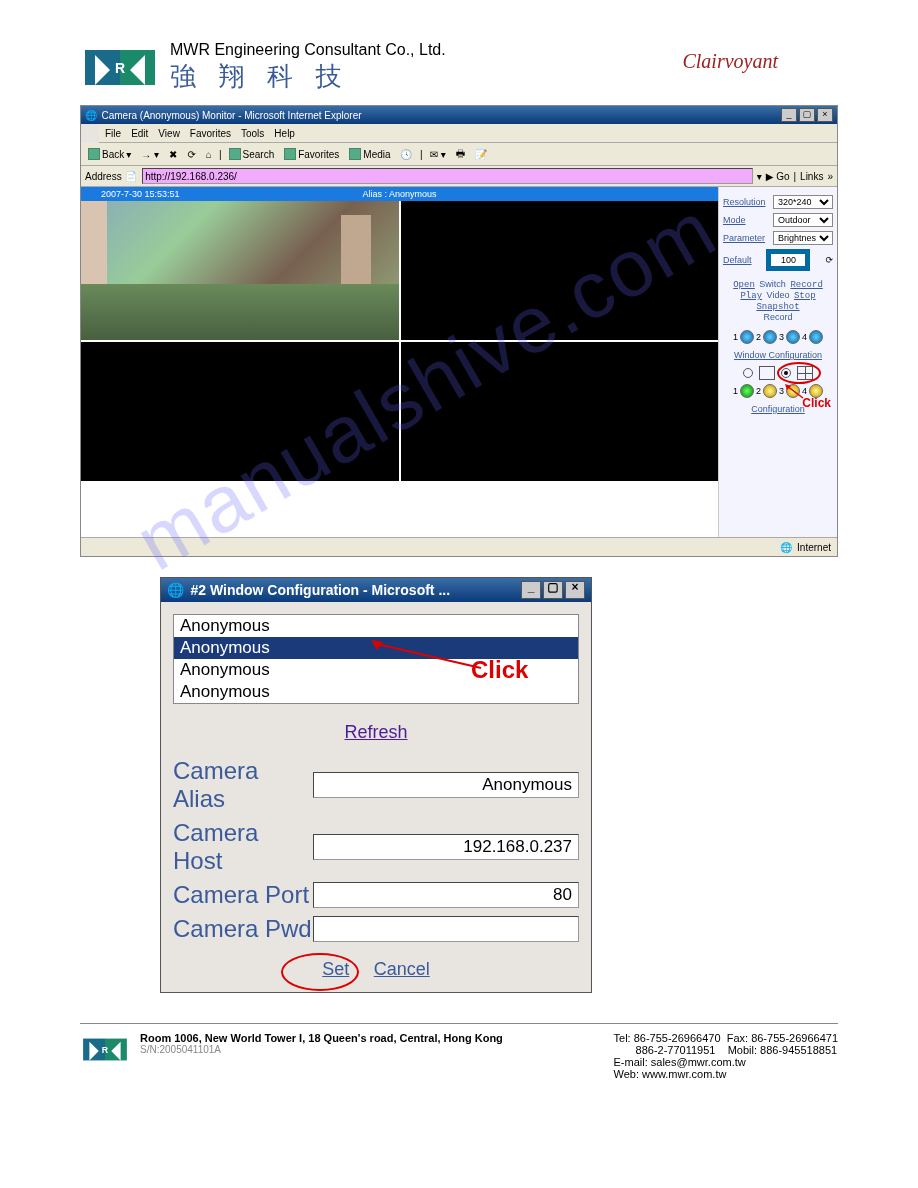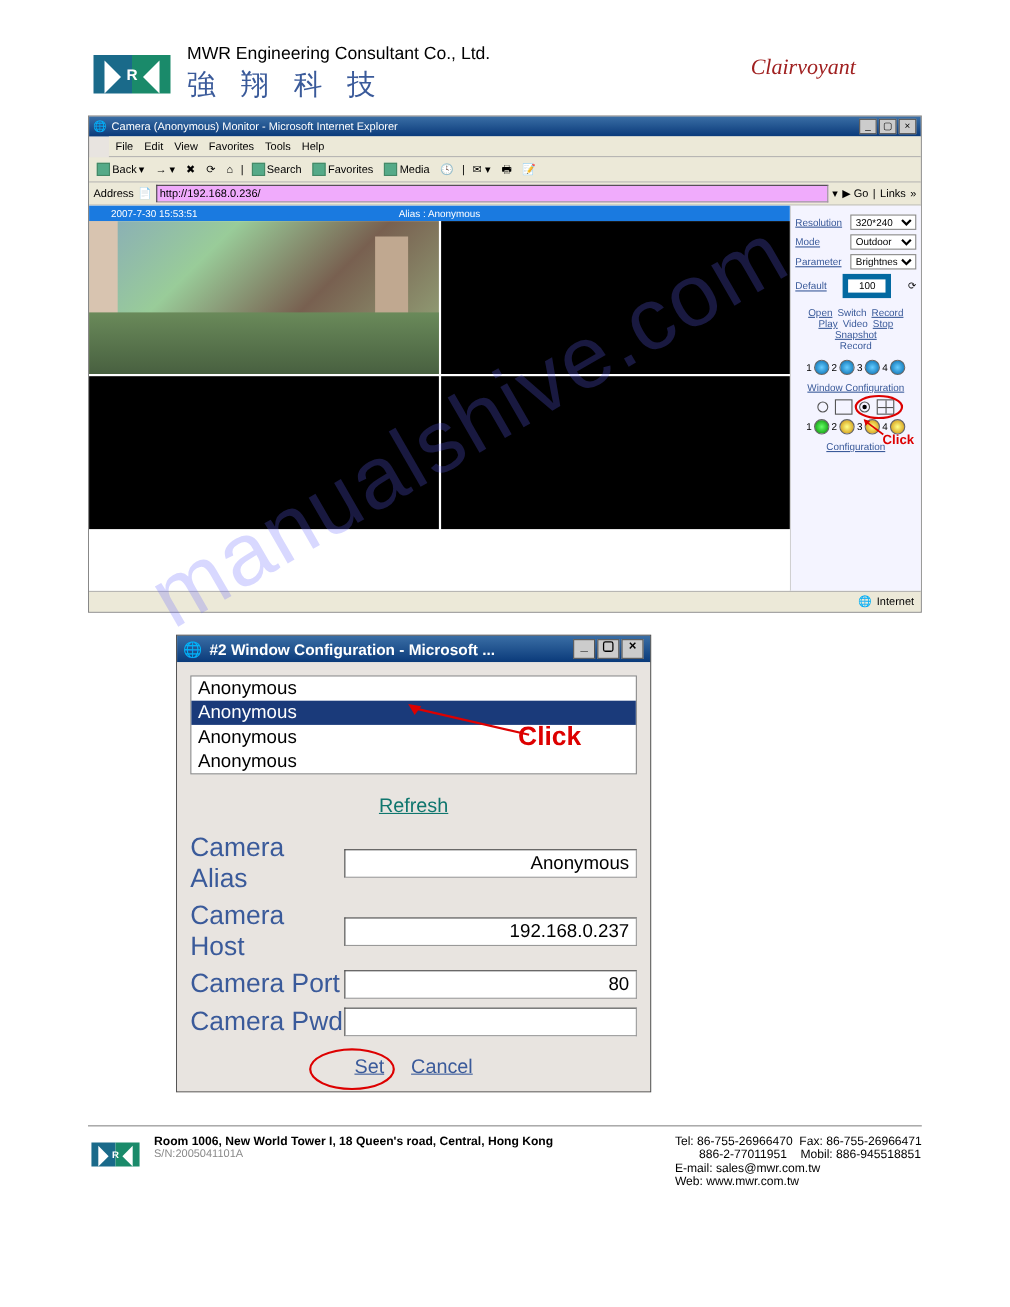--- a/index.html
+++ b/index.html
@@ -33,21 +33,21 @@
   .video-grid { display:grid; grid-template-columns:1fr 1fr; grid-template-rows:1fr 1fr; gap:2px; background:#fff; height:280px; }
   .video-cell { background:#000; }
   .video-cell.live { background: linear-gradient(135deg,#8ab 0%,#9c9 30%,#786050 60%,#98b080 100%); position:relative; overflow:hidden; }
   .bld { position:absolute; background:#d8c4b0; }
   .side-panel { width:110px; background:#f4f4ff; padding:8px 4px; font-size:9px; border-left:1px solid #ccc; }
   .side-row { display:flex; justify-content:space-between; align-items:center; margin-bottom:4px; }
   .side-label { color:#3a5a9a; text-decoration:underline; font-size:9px; }
   .side-select { font-size:9px; width:60px; border:1px solid #888; background:#fff; }
   .side-input { font-size:9px; width:30px; border:5px solid #0369a1; text-align:center; }
   .side-links { text-align:center; margin:8px 0; }
-  .side-links a { color:#3a5a9a; text-decoration:underline; font-size:9px; margin:0 2px; }
+  .side-links a { color:#3a5a9a; text-decoration:underline; font-size:9px; margin:0 2px;font-family:Liberation Mono, monospace; }
   .ch-row { display:flex; justify-content:center; gap:2px; align-items:center; margin:4px 0; }
   .ch-num { font-size:9px; }
   .ch-dot { width:12px; height:12px; border-radius:50%; border:1px solid #666; }
   .ch-dot.g { background:radial-gradient(circle,#6f6,#080); }
   .ch-dot.y { background:radial-gradient(circle,#ff8,#c80); }
   .ch-dot.b { background:radial-gradient(circle,#6cf,#06a); }
   .section-hdr { text-align:center; color:#3a5a9a; text-decoration:underline; font-size:9px; margin:6px 0; }
   .layout-opts { display:flex; justify-content:center; gap:6px; align-items:center; }
   .radio { width:8px; height:8px; border:1px solid #555; border-radius:50%; display:inline-block; }
   .radio.on::after { content:""; display:block; width:4px; height:4px; background:#000; border-radius:50%; margin:2px; }
@@ -63,21 +63,21 @@
 
   
   .dialog { width:430px; border:1px solid #555; background:#e8e4e0; margin:20px 0 0 80px; font-size:16px; position:relative; }
   .dlg-titlebar { background: linear-gradient(#3a6ea5,#0a3a7a); color:#fff; height:24px; display:flex; align-items:center; padding:0 6px; justify-content:space-between; font-size:14px; font-weight:bold; }
   .dlg-titlebar-right { display:flex; gap:2px; }
   .dlg-body { background:#e8e4e0; padding:12px; }
   .listbox { border:1px solid #888; background:#fff; font-size:17px; }
   .listbox-item { padding:1px 6px; }
   .listbox-item.selected { background:#1a3a7a; color:#fff; }
   .refresh-link { text-align:center; margin:18px 0 14px 0; }
-  .refresh-link a { color:#0f766e; text-decoration:underline; font-size:18px; }
+  .refresh-link a { color:#4c1d95; text-decoration:underline; font-size:18px; }
   .form-row { display:flex; align-items:center; margin:6px 0; }
   .form-label { width:140px; color:#3a5a9a; font-size:24px; }
   .form-input { flex:1; border:1px inset #999; background:#fff; height:24px; text-align:right; padding:0 6px; font-size:17px; }
   .dlg-actions { text-align:center; margin-top:16px; }
   .dlg-actions a { color:#3a5a9a; text-decoration:underline; font-size:18px; margin:0 10px; }
   .arrow-line { position:absolute; pointer-events:none; }
 
   
   .footer { display:flex; align-items:flex-start; gap:10px; margin-top:30px; border-top:1px solid #888; padding-top:8px; font-size:11px; }
   .footer .logo-sm { width:50px; height:35px; }

